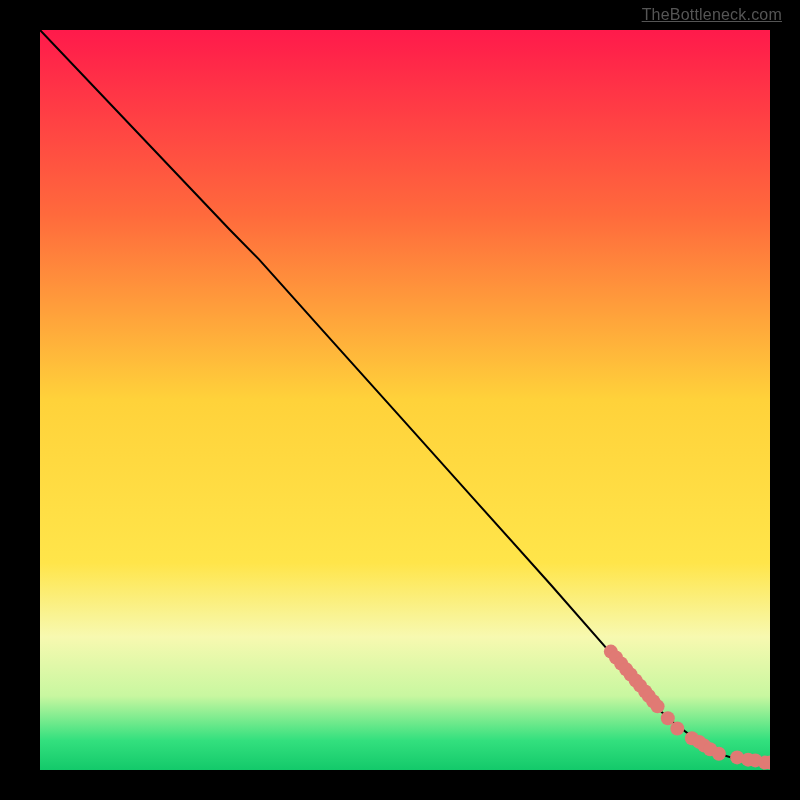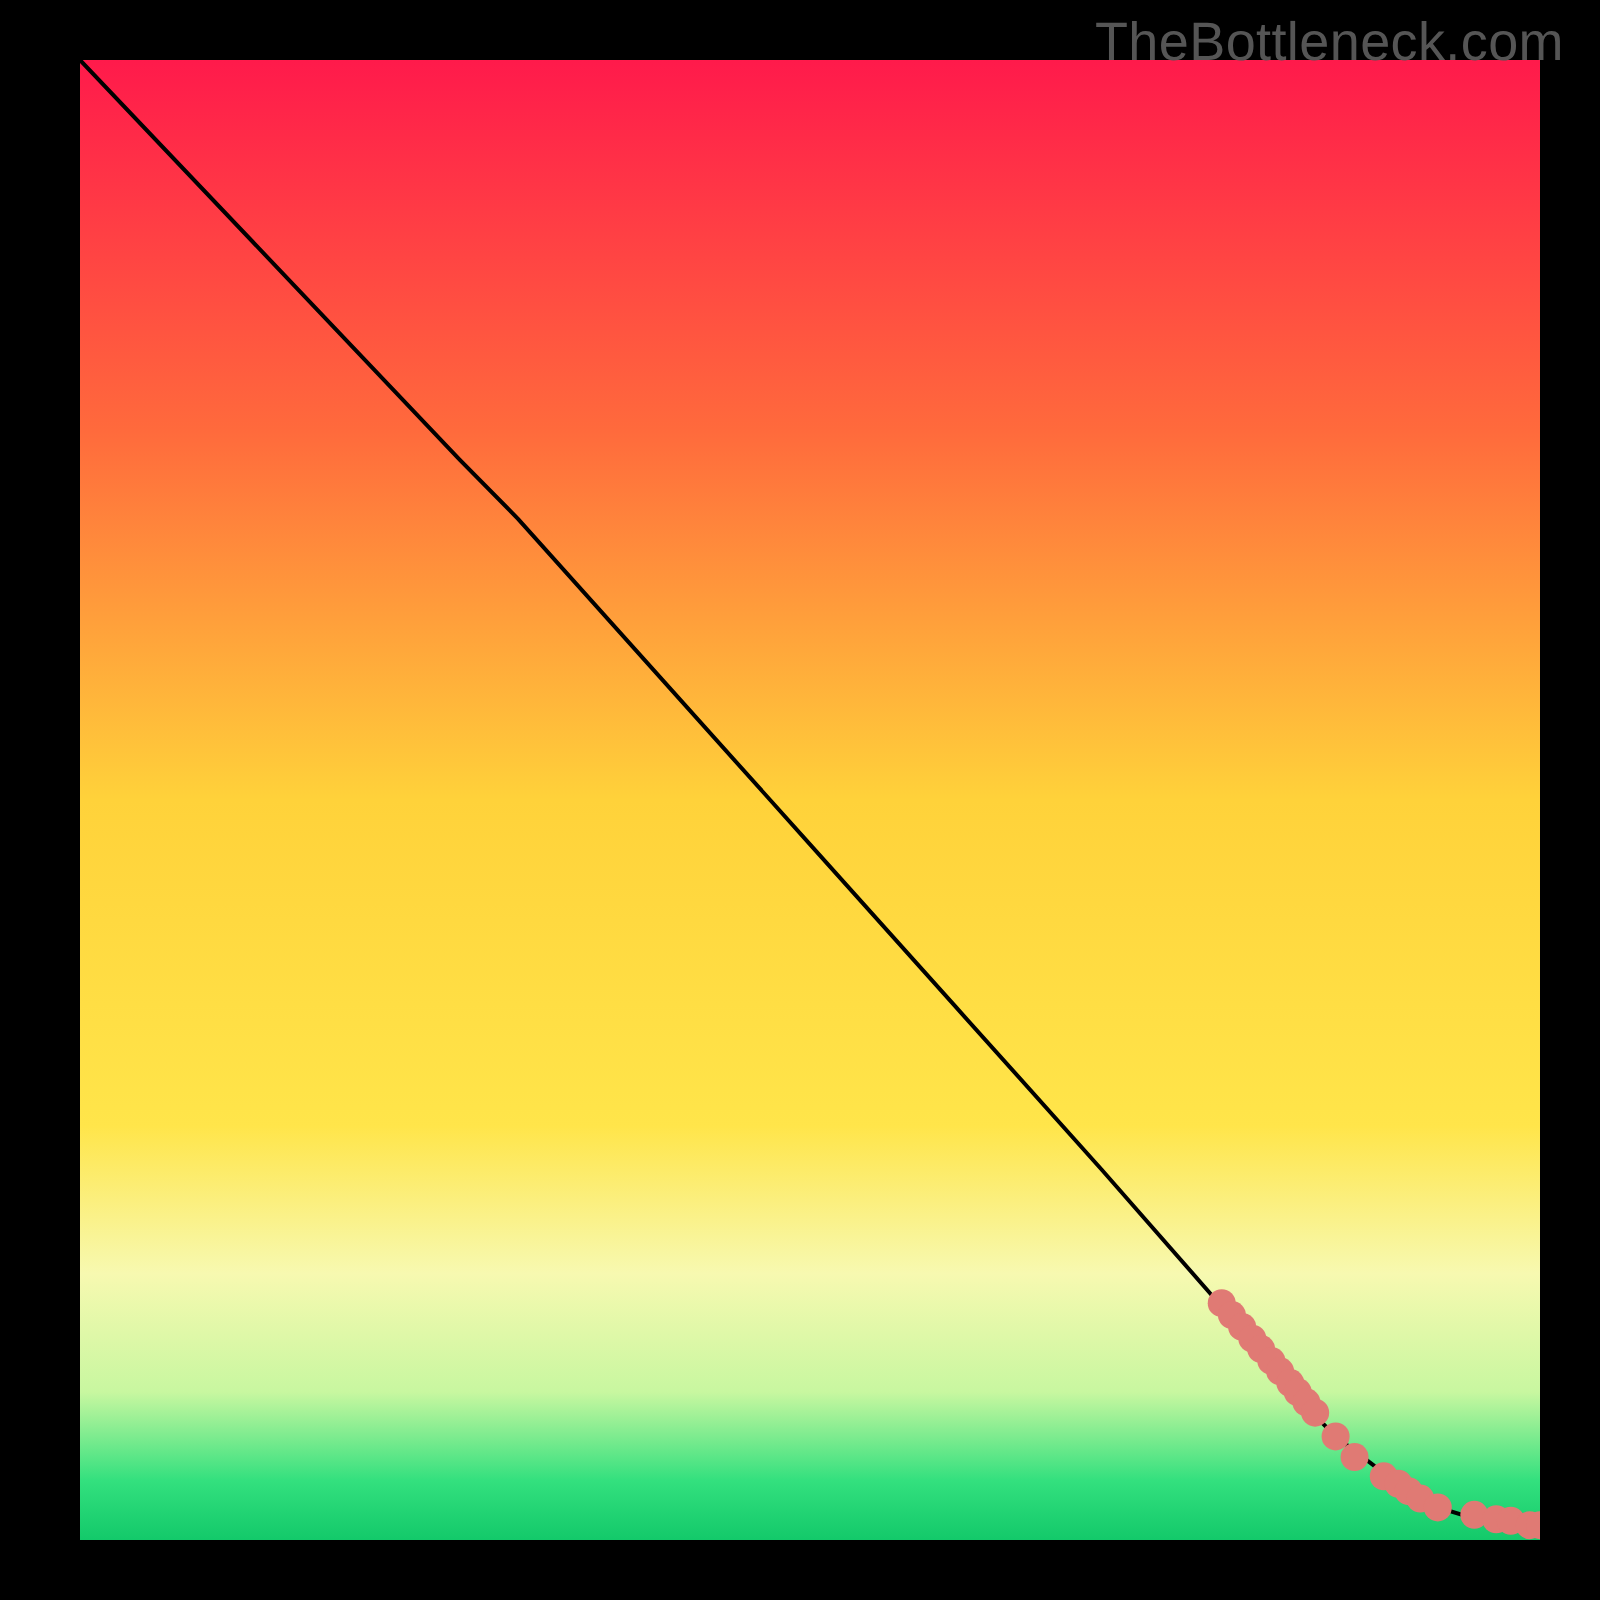--- a/index.html
+++ b/index.html
@@ -15,25 +15,26 @@
     position: relative;
     width: 800px;
     height: 800px;
     background: #000;
   }
   .watermark {
     position: absolute;
     top: 6px;
     right: 18px;
     color: #555;
-    font-size: 27px;
+    font-size: 16px;
     font-weight: 500;
     letter-spacing: 0.2px;
     user-select: none;
     z-index: 6;
+    text-decoration: underline;
   }
   .plot {
     position: absolute;
     left: 40px;
     top: 30px;
     width: 730px;
     height: 740px;
   }
   .plot svg {
     display: block;

